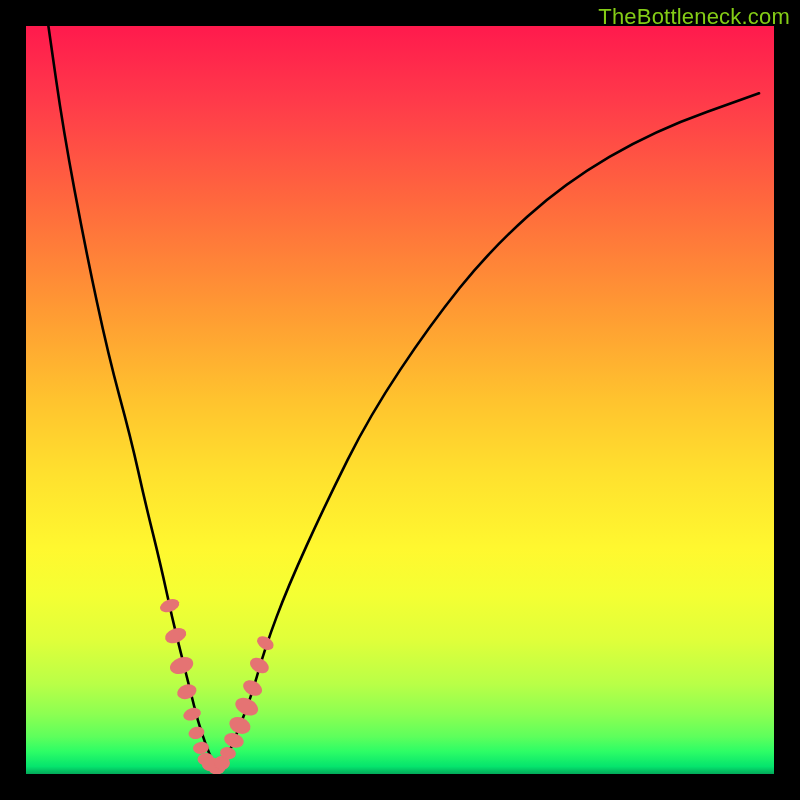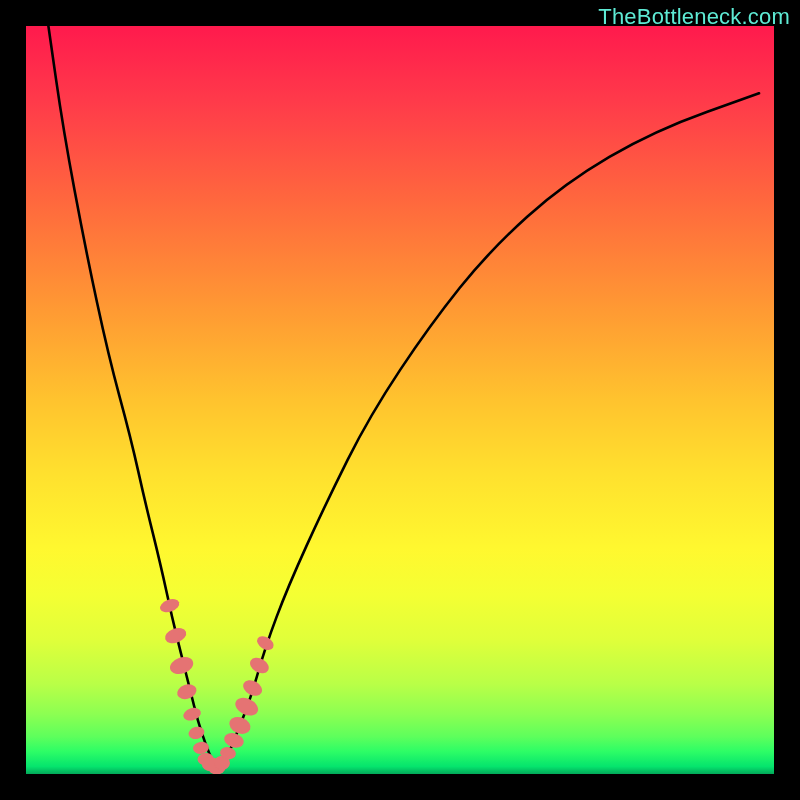--- a/index.html
+++ b/index.html
@@ -39,21 +39,21 @@
       #5eff5c 95%,
       #2dfd66 97%,
       #05e46d 99%,
       #03a85a 100%
     );
   }
   .watermark {
     position: absolute;
     top: 4px;
     right: 10px;
-    color: #5eead4;
+    color: #84cc16;
     font-size: 22px;
     letter-spacing: 0.2px;
     user-select: none;
   }
   svg.curve {
     position: absolute;
     inset: 0;
   }
 </style>
 </head>

